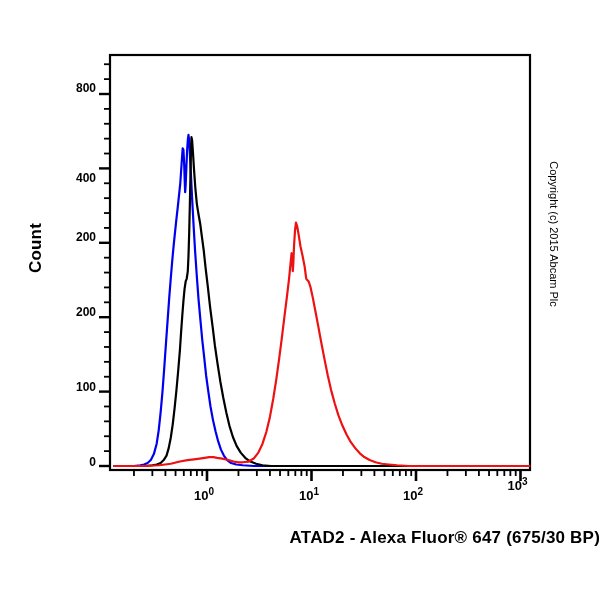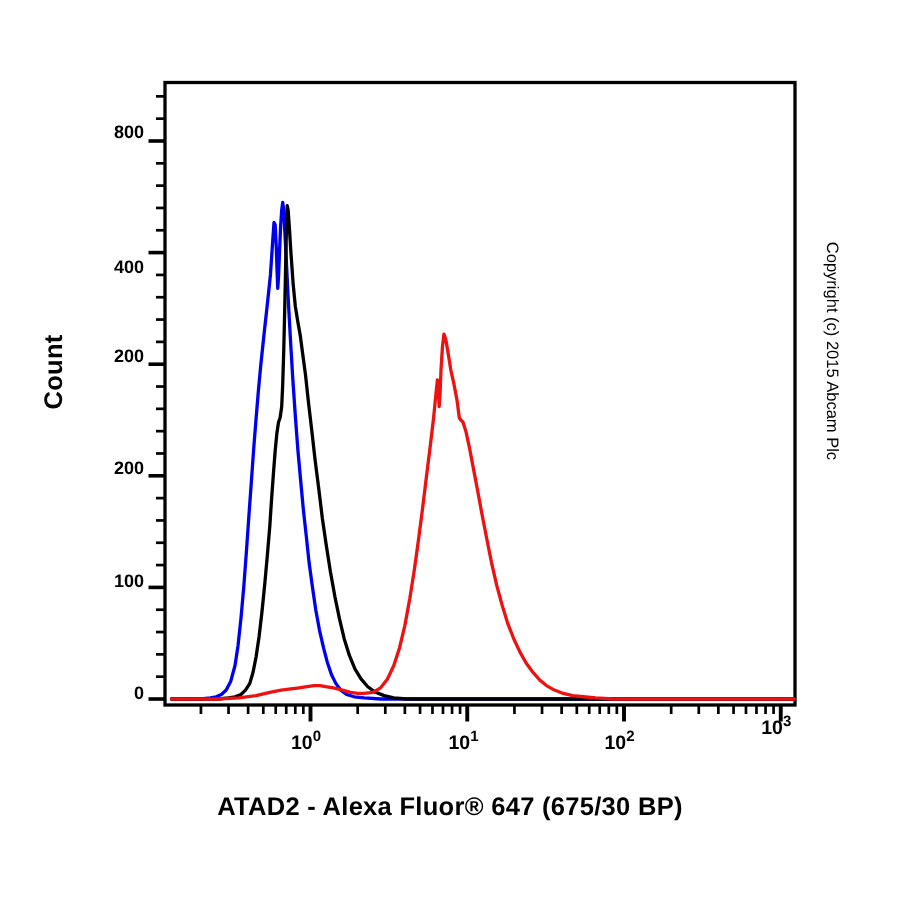--- a/index.html
+++ b/index.html
@@ -13,21 +13,21 @@
   #figure{position:absolute;left:0;top:0;width:600px;height:600px;}
   .axis-title{
     font-weight:bold;
     font-size:17px;
     color:#000;
     letter-spacing:0.2px;
   }
   #xaxis-title{
     position:absolute;
     left:0;top:528px;width:600px;
-    text-align:center;
+    text-align:right;
   }
   #yaxis-title{
     position:absolute;
     left:-2px;top:238px;
     width:120px;
     text-align:center;
     transform:rotate(-90deg);
     transform-origin:center center;
     margin-left:-22px;
   }

